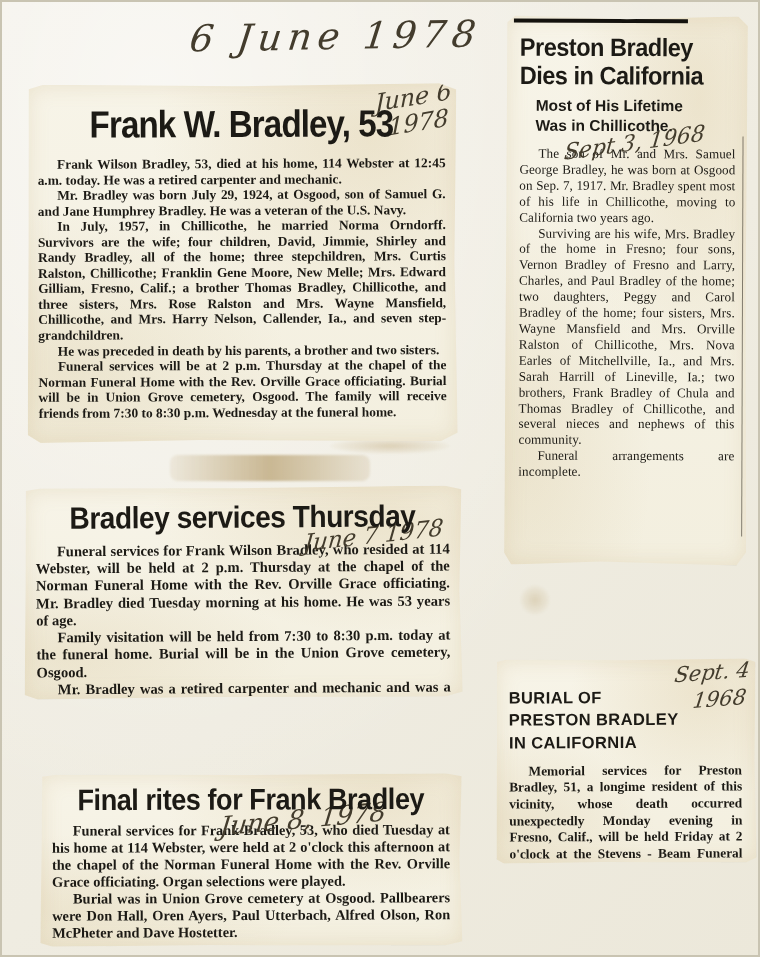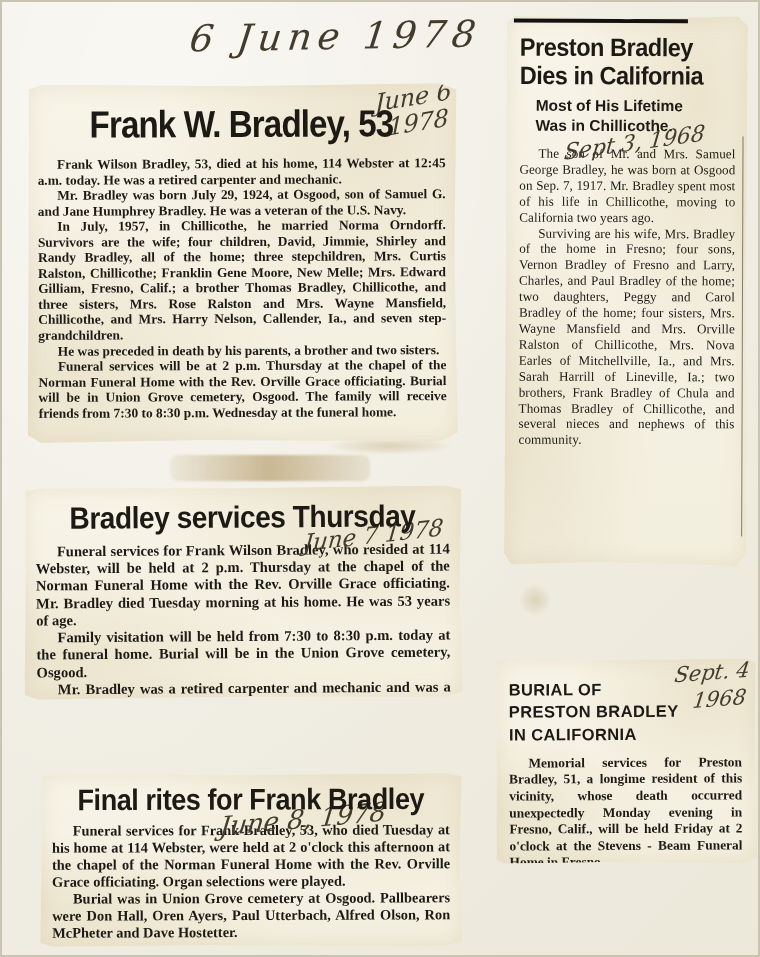--- a/index.html
+++ b/index.html
@@ -97,21 +97,21 @@
     font-family:"Liberation Sans", sans-serif;
     font-weight:700;font-size:15.5px;line-height:1.3;
     width:170px;
   }
   .clip4 p{font-size:13.1px;line-height:1.215;letter-spacing:.1px;}
   .ann4{position:absolute;left:58px;top:116px;font-size:22px;transform:rotate(-8deg) skewX(-14deg);}
 
   
   .clip5{left:496px;top:659px;width:260px;height:204px;padding:10px 14px 8px 13px;transform:rotate(-.3deg);}
   .clip5 h2{
-    margin:9px 0 10px 0;
+    margin:17px 0 10px 0;
     font-family:"Liberation Sans", sans-serif;
     font-weight:700;font-size:16.5px;line-height:1.35;letter-spacing:.4px;
     width:180px;
   }
   .clip5 p{font-size:13.4px;font-weight:600;line-height:1.24;}
   .ann5{position:absolute;right:8px;top:4px;font-size:21px;transform:rotate(-4deg) skewX(-12deg);text-align:left;}
   .ann5 .l2{margin-left:22px;margin-top:6px;}
 
   
   .stain{position:absolute;border-radius:50%;pointer-events:none;
@@ -176,20 +176,21 @@
   </article>
 
   <article class="clip clip4">
     <div class="toprule"></div>
     <div class="colrule"></div>
     <h2>Preston Bradley Dies in California</h2>
     <h3>Most of His Lifetime Was in Chillicothe.</h3>
     <div class="hw ann4">Sept 3, 1968</div>
     <p>The son of Mr. and Mrs. Samuel George Bradley, he was born at Osgood on Sep. 7, 1917. Mr. Bradley spent most of his life in Chillicothe, moving to California two years ago.</p>
     <p>Surviving are his wife, Mrs. Bradley of the home in Fresno; four sons, Vernon Bradley of Fresno and Larry, Charles, and Paul Bradley of the home; two daughters, Peggy and Carol Bradley of the home; four sisters, Mrs. Wayne Mansfield and Mrs. Orville Ralston of Chillicothe, Mrs. Nova Earles of Mitchellville, Ia., and Mrs. Sarah Harrill of Lineville, Ia.; two brothers, Frank Bradley of Chula and Thomas Bradley of Chillicothe, and several nieces and nephews of this community.</p>
+    <p>Funeral arrangements are incomplete.</p>
   </article>
 
   <article class="clip clip5">
     <div class="hw ann5">
       <div class="l1">Sept. 4</div>
       <div class="l2">1968</div>
     </div>
     <h2>BURIAL OF PRESTON BRADLEY IN CALIFORNIA</h2>
     <p>Memorial services for Preston Bradley, 51, a longime resident of this vicinity, whose death occurred unexpectedly Monday evening in Fresno, Calif., will be held Friday at 2 o'clock at the Stevens - Beam Funeral Home in Fresno.</p>
     <p>Interment will be in Fresno, Calif.</p>

